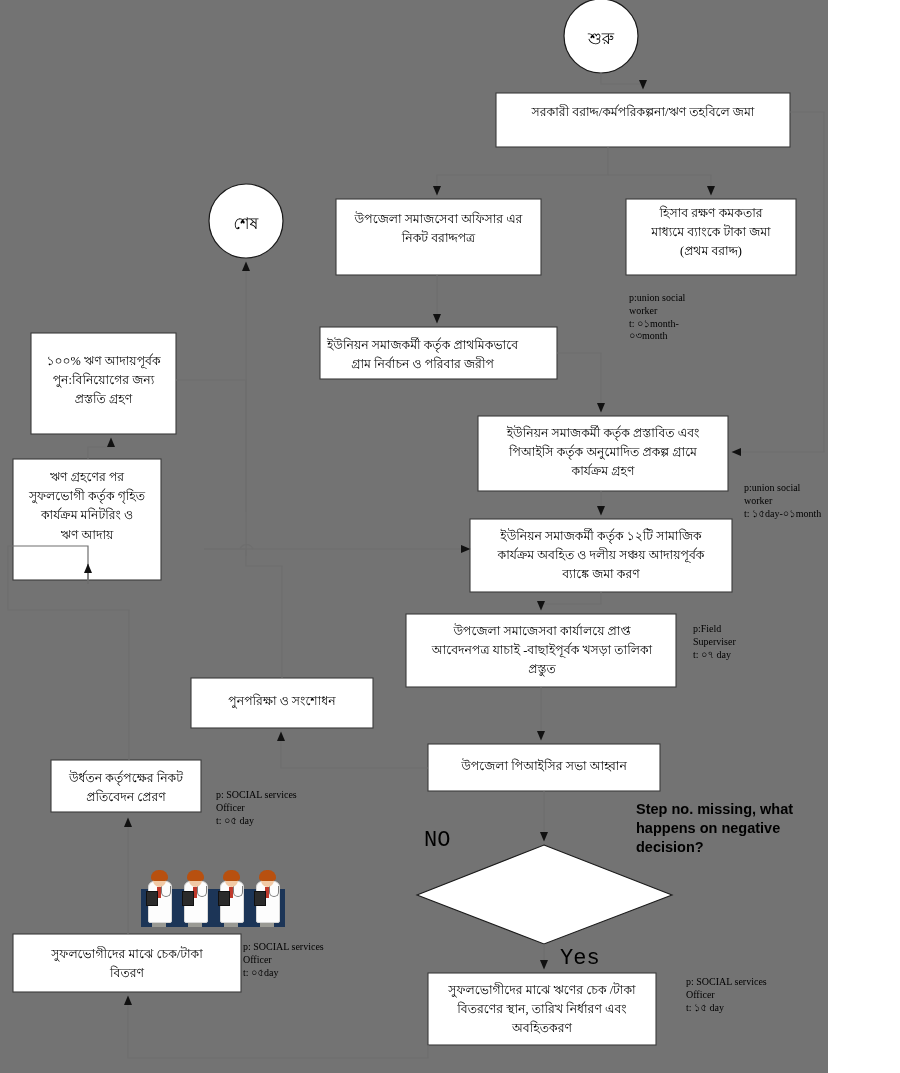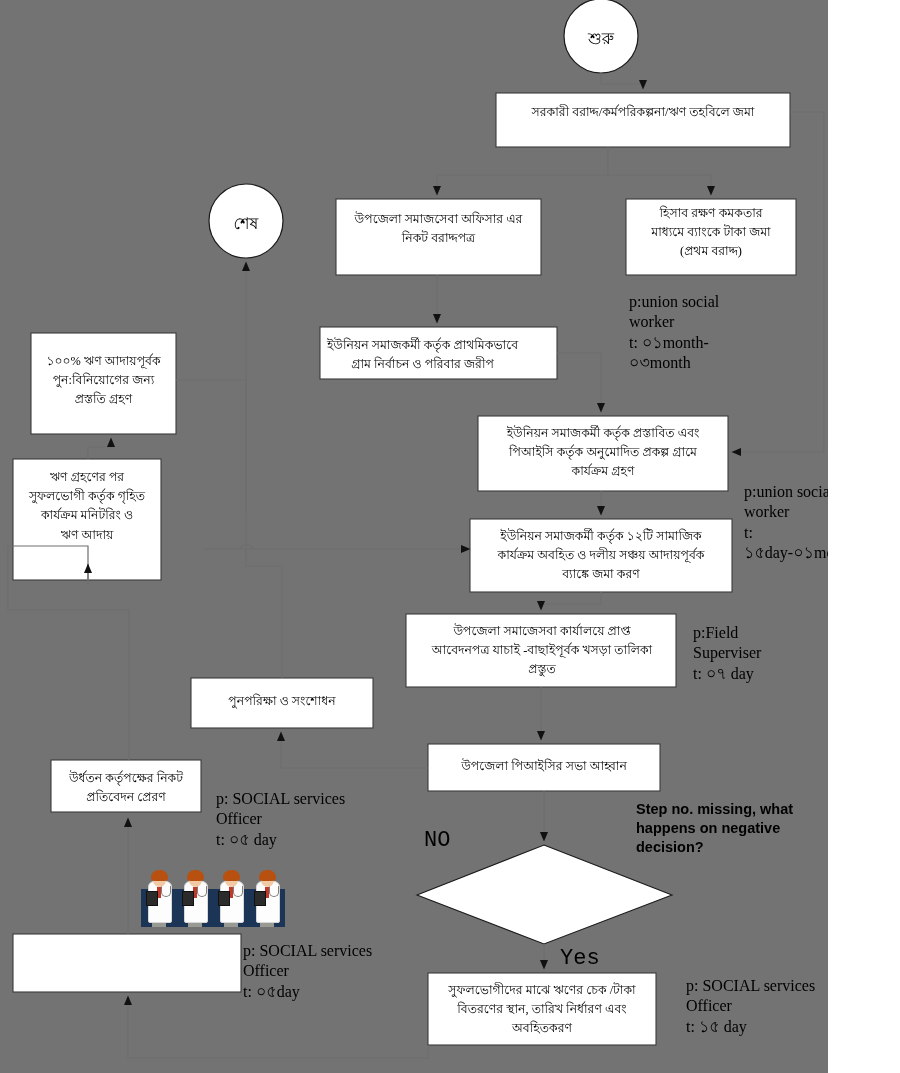--- a/index.html
+++ b/index.html
@@ -63,21 +63,21 @@
     position: absolute;
     font-family: "Liberation Serif", "DejaVu Serif", serif;
     font-size: 16px;
     color: #000;
     text-align: center;
     width: 100px;
   }
   .ann {
     position: absolute;
     font-family: "Liberation Serif", "DejaVu Serif", serif;
-    font-size: 16px;
+    font-size: 10px;
     color: #000;
     line-height: 1.28;
     white-space: pre-line;
     text-align: left;
   }
   .branch-label {
     position: absolute;
     font-family: Liberation Mono, monospace;
     font-size: 22px;
     color: #000;
@@ -265,20 +265,22 @@
 
   <div class="bn-text" style="left:432px; top:757px; width:224px;">উপজেলা পিআইসির সভা আহ্বান</div>
 
   <div class="bn-text" style="left:195px; top:692px; width:174px;">পুনপরিক্ষা ও সংশোধন</div>
 
 
   <div class="bn-text" style="left:432px; top:981px; width:220px;">সুফলভোগীদের মাঝে ঋণের চেক /টাকা
 বিতরণের স্থান, তারিখ নির্ধারণ এবং
 অবহিতকরণ</div>
 
+  <div class="bn-text" style="left:17px; top:945px; width:220px;">সুফলভোগীদের মাঝে চেক/টাকা
+বিতরণ</div>
 
   <div class="bn-text" style="left:55px; top:769px; width:142px;">উর্ধতন কর্তৃপক্ষের নিকট
 প্রতিবেদন প্রেরণ</div>
 
   <div class="bn-text" style="left:17px; top:468px; width:140px;">ঋণ গ্রহণের পর
 সুফলভোগী কর্তৃক গৃহিত
 কার্যক্রম মনিটরিং ও
 ঋণ আদায়</div>
 
   <div class="bn-text" style="left:35px; top:352px; width:137px;">১০০% ঋণ আদায়পূর্বক

